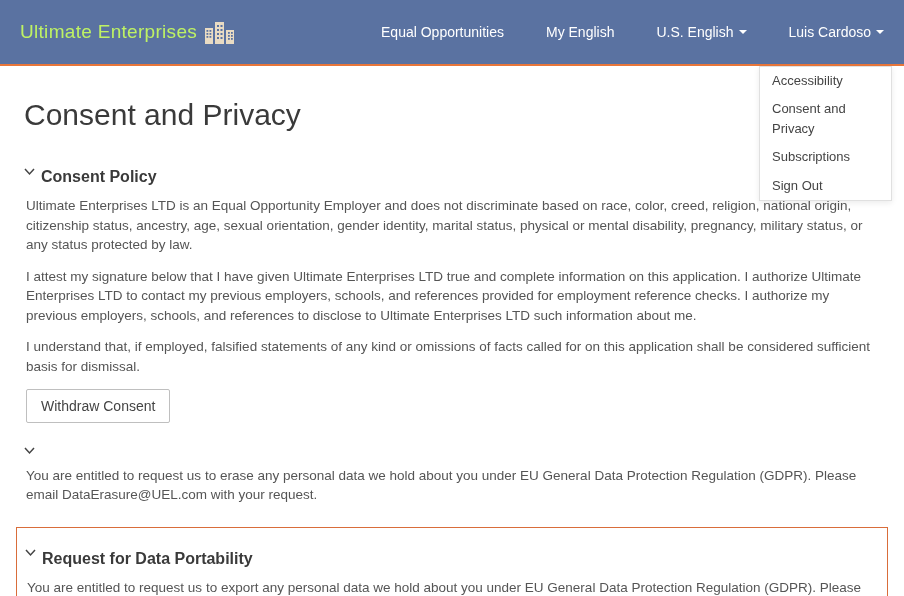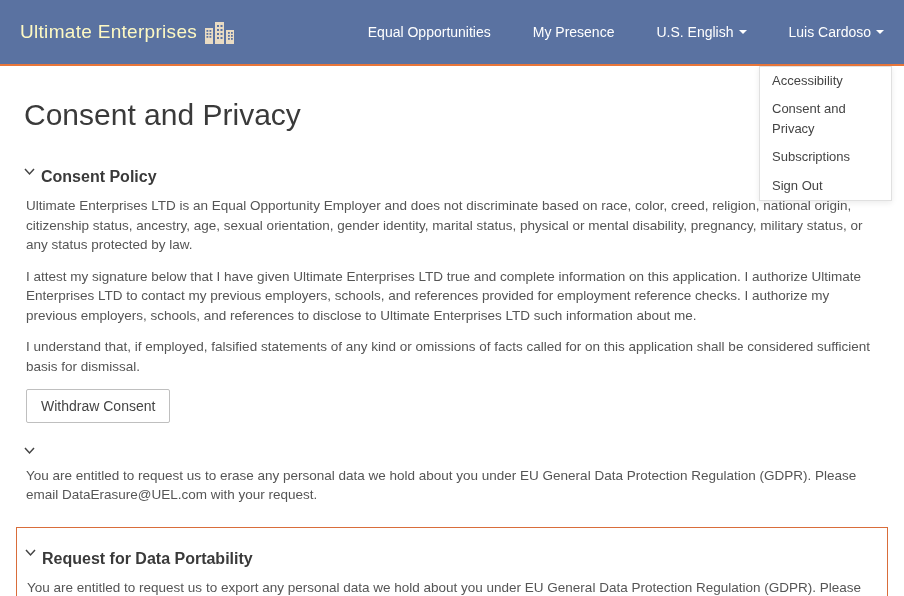--- a/index.html
+++ b/index.html
@@ -15,21 +15,21 @@
     height: 66px;
     display: flex;
     align-items: center;
     padding: 0 20px;
     border-bottom: 2px solid #e8763a;
     position: relative;
   }
   .brand {
     display: flex;
     align-items: center;
-    color: #fef9c3;
+    color: #bef264;
     font-size: 19px;
     font-weight: 300;
     letter-spacing: 0.3px;
   }
   .brand-icon {
     margin-left: 8px;
     display: inline-flex;
   }
   .nav-items {
     margin-left: auto;
@@ -163,21 +163,21 @@
             <rect x="26" y="18" width="1.8" height="1.8"></rect>
         </g>
       </svg>
     </span>
   </div>
   <div class="nav-items">
     <div class="nav-link">
       <span>Equal Opportunities</span>
     </div>
     <div class="nav-link">
-      <span>My Presence</span>
+      <span>My English</span>
     </div>
     <div class="nav-link">
       <span>U.S. English</span>
       <span class="caret"></span>
     </div>
     <div class="nav-link">
       <span>Luis Cardoso</span>
       <span class="caret"></span>
     </div>
   </div>

